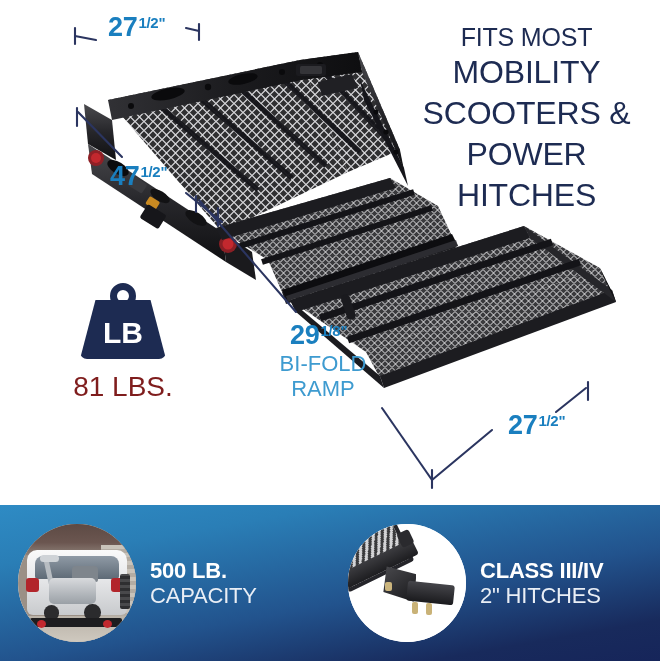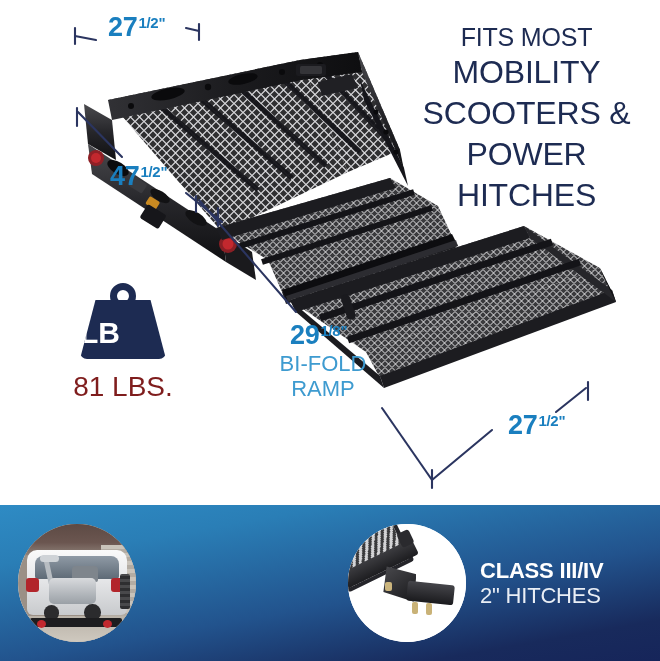--- a/index.html
+++ b/index.html
@@ -48,21 +48,21 @@
   .lb-ring {
     position: absolute; left: 50%; top: 0; transform: translateX(-50%);
     width: 26px; height: 26px; border: 7px solid #1d2b52; border-radius: 50%;
     background: #fff;
   }
   .lb-body {
     position: absolute; left: 0; top: 17px; width: 86px; height: 59px;
     background: #1d2b52;
     clip-path: polygon(18% 0%, 82% 0%, 100% 100%, 0% 100%);
     border-radius: 5px 5px 7px 7px;
-    display:flex; align-items:center; 
+    display:flex; align-items:center; justify-content:center;
   }
   .lb-text { color:#fff; font-size: 30px; font-weight: bold; letter-spacing: 0px; padding-top:7px; }
   #weighs-l1 { color:#2c3a60; font-size: 22px; font-weight: 400; line-height: 1.2; }
   #weighs-l2 { color:#7f1d1d; font-size: 28px; font-weight: normal; line-height: 1.3; }
 
   
   #leaders { position:absolute; left:0; top:0; width:660px; height:500px; }
 
   
   #product { position: absolute; left: 0; top: 0; width: 660px; height: 500px; }
@@ -358,20 +358,24 @@
           <div class="scoot-handle"></div>
           <div class="scoot-seat"></div>
           <div class="scoot-body"></div>
           <div class="scoot-w1"></div>
           <div class="scoot-w2"></div>
           <div class="carrier-bar"></div>
           <div class="ref-l"></div>
           <div class="ref-r"></div>
         </div>
       </div>
+      <div class="panel-text">
+        <div class="panel-t1">500 LB.</div>
+        <div class="panel-t2">CAPACITY</div>
+      </div>
     </div>
 
     <div class="panel" id="panel-hitch">
       <div class="circle-photo">
         <div class="hitch-scene">
           <div class="hitch-mesh"></div>
           <div class="hitch-rail"></div>
           <div class="hitch-tab"></div>
           <div class="hitch-bracket"></div>
           <div class="hitch-tube"></div>

